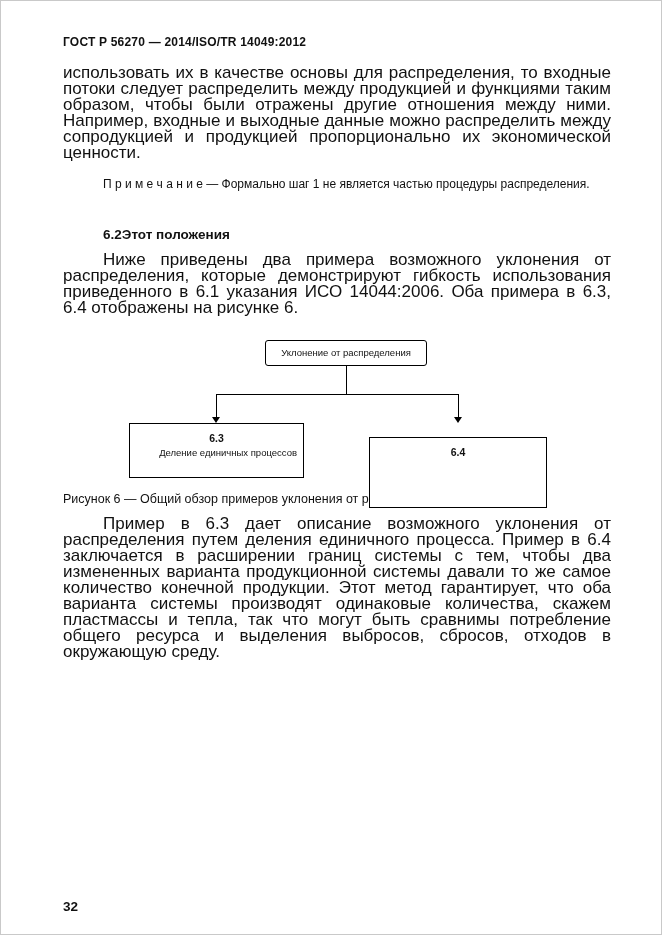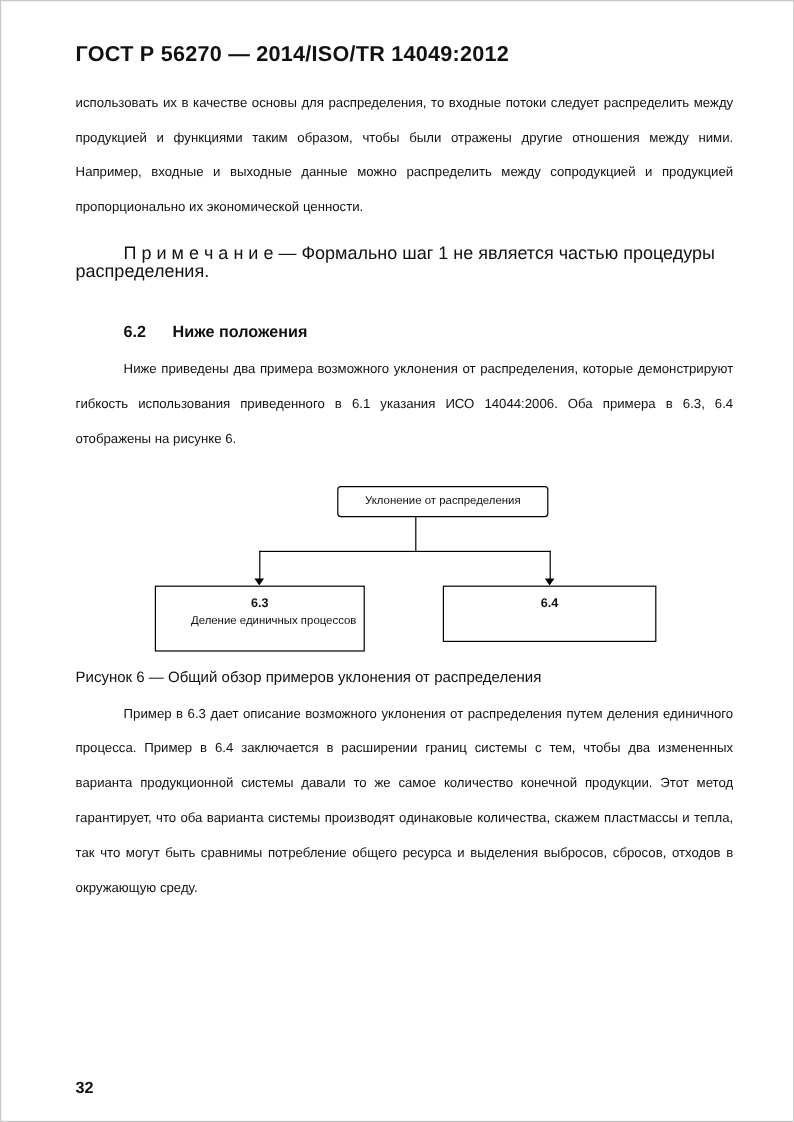--- a/index.html
+++ b/index.html
@@ -10,67 +10,67 @@
     background: #ffffff;
     border: 1px solid #c9c9c9;
     position: relative;
     overflow: hidden;
     font-family: "Liberation Sans", sans-serif;
     color: #111111;
     padding: 34px 50px 0 62px;
   }
   .doc-header {
     font-weight: bold;
-    font-size: 18px;
+    font-size: 12px;
     margin: 0 0 16px 0;
     letter-spacing: 0.2px;
   }
   .body-text {
-    font-size: 11px;
-    line-height: 29px;
+    font-size: 17px;
+    line-height: 16px;
     text-align: justify;
     margin: 0;
   }
   .indent { text-indent: 40px; }
   .note {
-    font-size: 15px;
+    font-size: 12px;
     line-height: 15px;
     margin: 16px 0 0 0;
     text-indent: 40px;
     text-align: left;
   }
   .heading {
     font-weight: bold;
     font-size: 13.5px;
     line-height: 26px;
     margin: 30px 0 0 0;
     text-indent: 40px;
     text-align: justify;
   }
-  .heading .hnum { margin-right: 22px; }
+  .heading .hnum { }
   .after-heading { margin-top: 4px; }
 
   
   .figure { margin-top: 22px; }
   .diagram { position: relative; height: 142px; }
   .dbox {
     position: absolute;
     border: 1px solid #000;
     background: #fff;
     text-align: center;
   }
   .top-box {
-    left: 218px; top: 2px;
-    width: 176px; height: 26px;
+    left: 202px; top: 2px;
+    width: 162px; height: 26px;
     line-height: 24px;
     font-size: 9.5px;
     border-radius: 3px;
   }
   .left-box  { left: 66px;  top: 85px; width: 175px; height: 55px; padding-top: 8px; }
-  .right-box { left: 306px; top: 85px; width: 178px; height: 47px; padding-top: 8px; }
+  .right-box { left: 306px; top: 99px; width: 178px; height: 71px; padding-top: 8px; }
   .dnum { font-weight: bold; font-size: 10.5px; margin-bottom: 3px; }
   .dlabel { font-size: 9.5px; line-height: 11px; padding: 0 6px; text-align: right; }
   .dlabel.left-align { text-align: left; padding: 0 4px 0 8px; }
   .connector-v { position: absolute; width: 1px; background: #000; }
   .c1 { left: 283px; top: 28px; height: 28px; }
   .c2 { left: 153px; top: 56px; height: 24px; }
   .c3 { left: 395px; top: 56px; height: 24px; }
   .connector-h { position: absolute; left: 153px; top: 56px; width: 243px; height: 1px; background: #000; }
   .arrow {
     position: absolute; width: 0; height: 0;
@@ -97,21 +97,21 @@
 <body>
 
 <div class="page">
 
   <p class="doc-header">ГОСТ Р 56270 — 2014/ISO/TR 14049:2012</p>
 
   <p class="body-text">использовать их в качестве основы для распределения, то входные потоки следует распределить между продукцией и функциями таким образом, чтобы были отражены другие отношения между ними. Например, входные и выходные данные можно распределить между сопродукцией и продукцией пропорционально их экономической ценности.</p>
 
   <p class="note">П р и м е ч а н и е  —  Формально шаг 1 не является частью процедуры распределения.</p>
 
-  <p class="heading"><span class="hnum">6.2</span><span>Ниже положения</span></p>
+  <p class="heading"><span class="hnum">6.2</span><span>Этот положения</span></p>
 
   <p class="body-text indent after-heading">Ниже приведены два примера возможного уклонения от распределения, которые демонстрируют гибкость использования приведенного в 6.1 указания ИСО 14044:2006. Оба примера в 6.3, 6.4 отображены на рисунке 6.</p>
 
   <div class="figure">
     <div class="diagram">
 
       <div class="dbox top-box">
         <span>Уклонение от распределения</span>
       </div>
 

